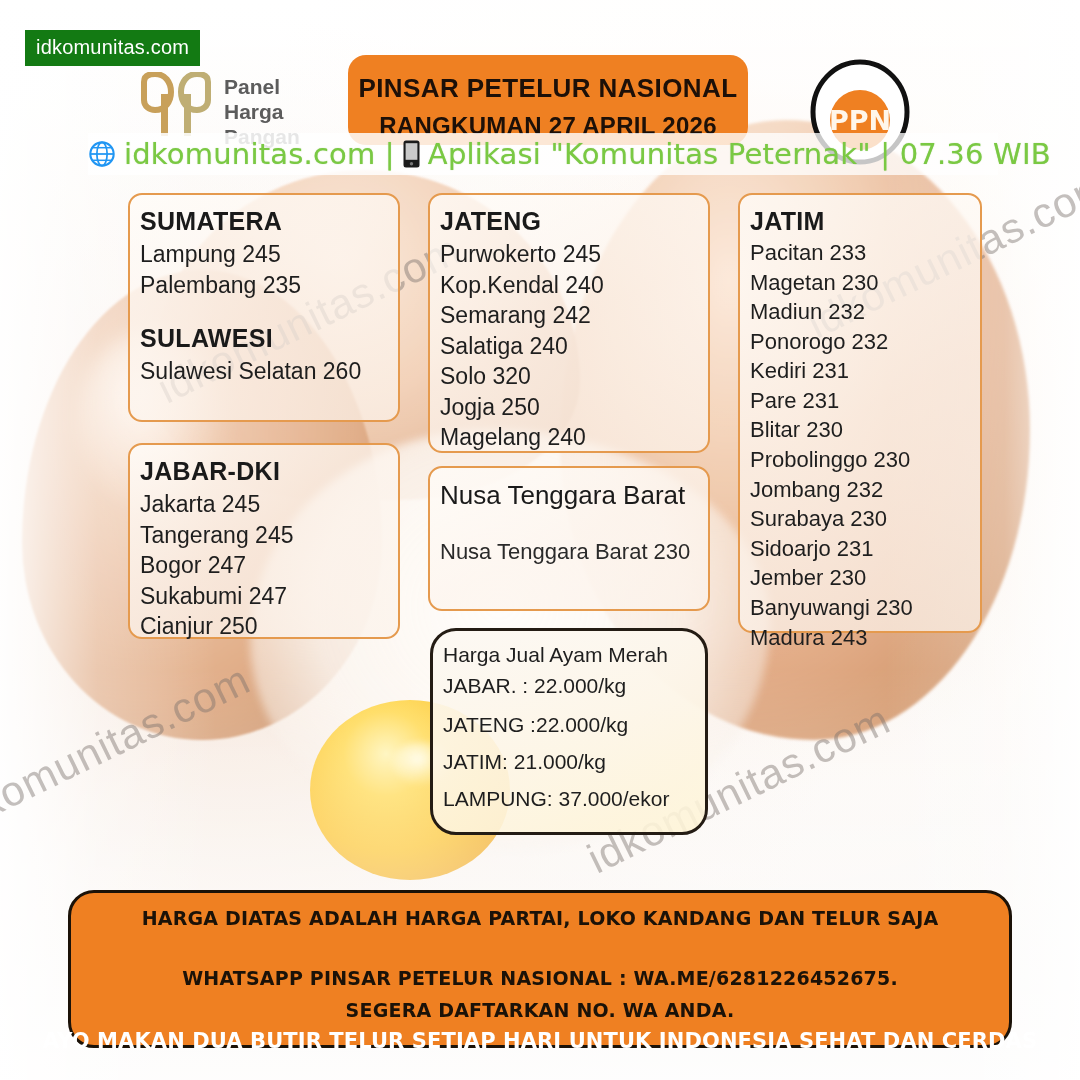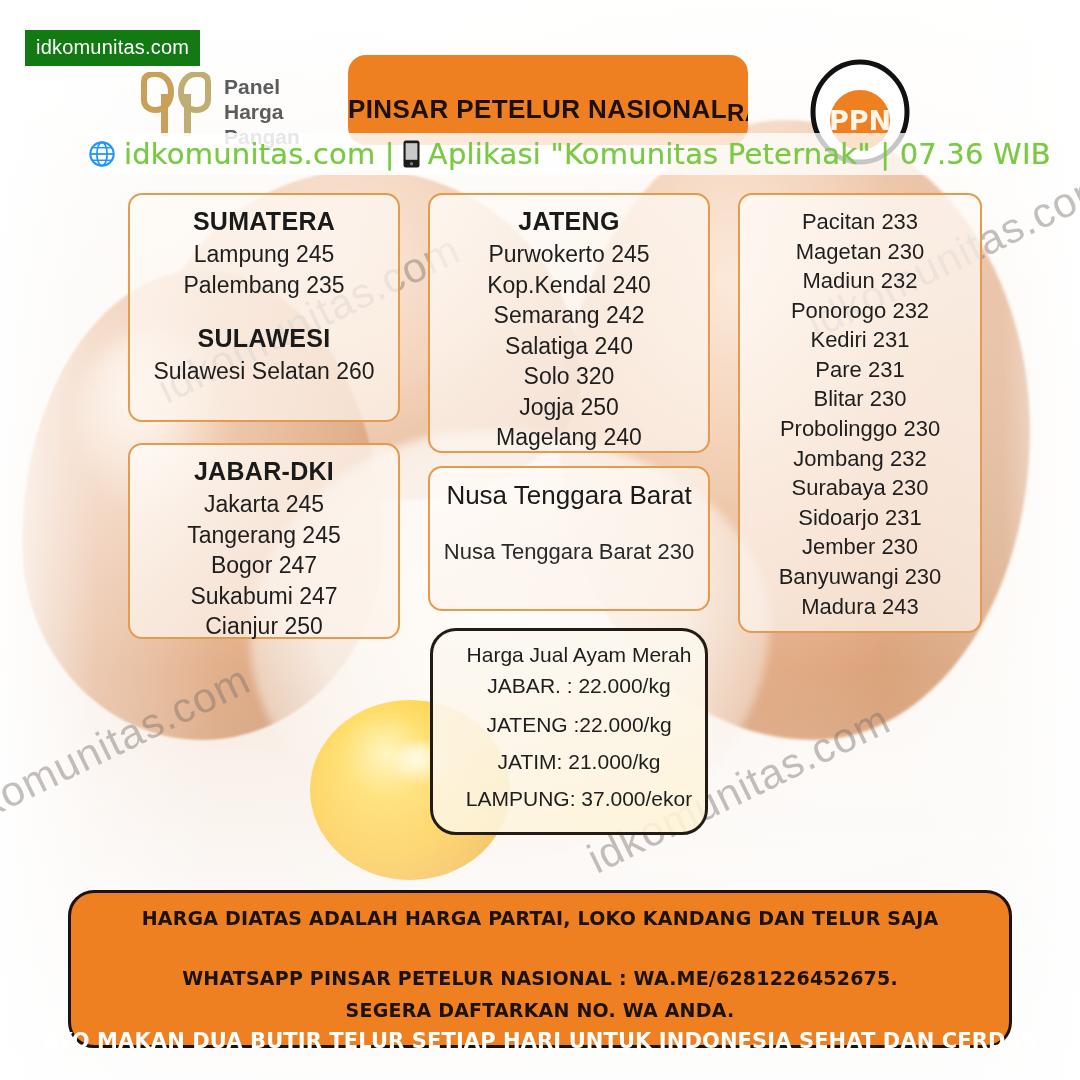--- a/index.html
+++ b/index.html
@@ -159,21 +159,21 @@
     font-weight: 600;
     padding-top: 3px;
   }
 
   .title-box {
     position: absolute;
     left: 348px; top: 55px;
     width: 400px; height: 90px;
     background: #ef8022;
     border-radius: 18px;
-    display: flex; flex-direction: row;
+    display: flex; flex-direction: column;
     align-items: center; justify-content: flex-start;
     padding-top: 18px;
     z-index: 12;
     overflow: hidden;
   }
   .title-main {
     color: #1d1008;
     font-size: 26px;
     font-weight: 700;
     letter-spacing: 0.4px;
@@ -218,21 +218,21 @@
 
   
   .card {
     position: absolute;
     border: 2px solid #e59a4e;
     border-radius: 14px;
     background: linear-gradient(155deg, rgba(255,252,248,0.80) 0%, rgba(253,245,238,0.74) 50%, rgba(252,243,235,0.72) 100%);
     z-index: 20;
   }
 
-  .card-inner { padding: 12px 10px 14px 10px; text-align: center; }
+  .card-inner { padding: 12px 10px 14px 10px; text-align: left; }
 
   .sec-head {
     color: #1a1a1a;
     font-weight: 700;
     font-size: 25px;
     letter-spacing: 0.3px;
     margin-bottom: 3px;
   }
   .row {
     color: #1e1e1e;
@@ -247,21 +247,20 @@
   #card-jabar  { left: 128px; top: 443px; width: 272px; height: 196px; }
 
   
   #card-jateng { left: 428px; top: 193px; width: 282px; height: 260px; }
   #card-ntb    { left: 428px; top: 466px; width: 282px; height: 145px; }
   #card-ayam {
     left: 430px; top: 628px; width: 278px; height: 207px;
     border: 3px solid #241c14;
     border-radius: 26px;
     background: linear-gradient(165deg, rgba(252,248,243,0.92) 0%, rgba(253,246,232,0.90) 48%, rgba(254,244,214,0.88) 100%);
-    padding-left: 20px;
   }
   #card-ayam .row { font-size: 21px; line-height: 1.28; }
   .ayam-title { color: #1e1e1e; font-size: 21px; margin-bottom: 6px; }
 
   
   #card-jatim { left: 738px; top: 193px; width: 244px; height: 440px; }
   #card-jatim .row { font-size: 22px; line-height: 1.345; }
   #card-jatim .sec-head { font-size: 25px; margin-bottom: 2px; }
 
   #card-ntb .ntb-head {
@@ -406,20 +405,21 @@
 
   <div class="card" id="card-ntb">
     <div class="card-inner">
       <div class="ntb-head">Nusa Tenggara Barat</div>
       <div class="ntb-row">Nusa Tenggara Barat 230</div>
     </div>
   </div>
 
   <div class="card" id="card-jatim">
     <div class="card-inner">
+      <div class="sec-head">JATIM</div>
       <div class="row">Pacitan 233</div>
       <div class="row">Magetan 230</div>
       <div class="row">Madiun 232</div>
       <div class="row">Ponorogo 232</div>
       <div class="row">Kediri 231</div>
       <div class="row">Pare 231</div>
       <div class="row">Blitar 230</div>
       <div class="row">Probolinggo 230</div>
       <div class="row">Jombang 232</div>
       <div class="row">Surabaya 230</div>

